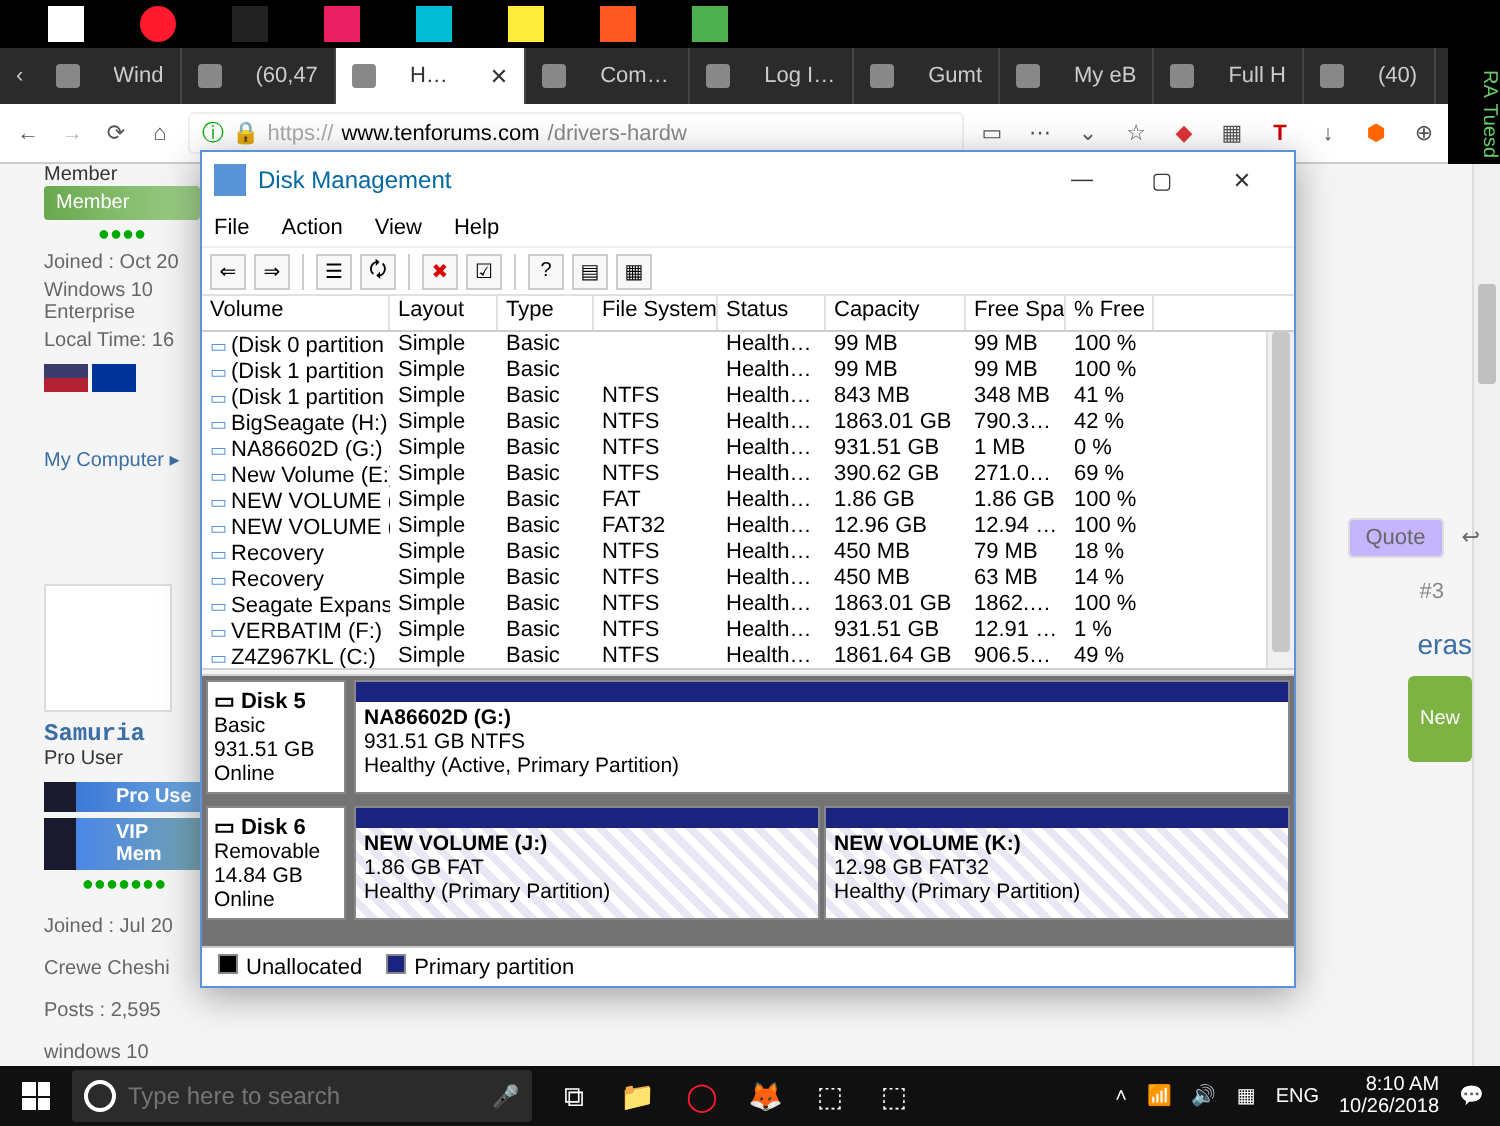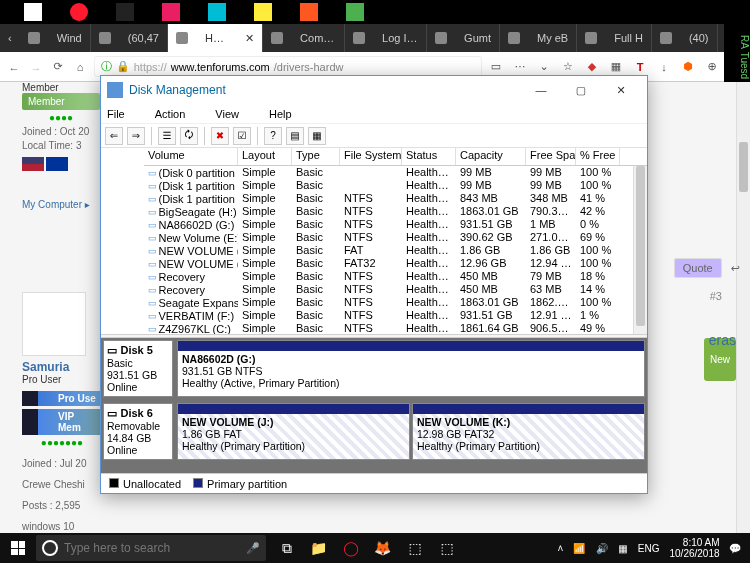--- a/index.html
+++ b/index.html
@@ -30,48 +30,48 @@
 .sidebar-l .memb { background: linear-gradient(90deg,#6aa84f,#9fd08a); color: #fff; padding: 3px 6px; border-radius: 2px; font-size: 10px; }
 .sidebar-l .line { margin-top: 3px; color: #666; }
 .sidebar-l .flags { margin-top: 6px; display: flex; gap: 2px; }
 .sidebar-l .flag { width: 22px; height: 14px; }
 .sidebar-l .flag.us { background: linear-gradient(0deg,#b22234 50%,#3c3b6e 50%); }
 .sidebar-l .flag.eu { background: #003399; }
 .sidebar-l .mycomp { margin-top: 28px; color: #3b6ea5; cursor: pointer; }
 
 .avatar-block { position: absolute; left: 22px; top: 210px; width: 80px; font-size: 10px; color: #333; }
 .avatar-block .pic { width: 64px; height: 64px; background: #fff; border: 1px solid #ddd; }
-.avatar-block .nm { color: #3b6ea5; font-size: 12px; font-weight: bold; margin-top: 4px; }
+.avatar-block .nm { color: #3b6ea5; font-size: 12px; font-weight: bold; margin-top: 4px; font-family: Liberation Mono, monospace; }
 .badge-pro { background: linear-gradient(90deg,#3c78d8,#6fa8dc); color: #fff; padding: 2px 6px; margin-top: 6px; font-weight: bold; border-left:16px solid #1a1a2e;}
 .badge-vip { background: linear-gradient(90deg,#4a86e8,#76a5af); color: #fff; padding: 2px 6px; margin-top: 3px; font-weight: bold; border-left:16px solid #1a1a2e;}
 .badge-pro,.badge-vip{position:relative;padding-left:20px;}
 .avatar-block .info { margin-top: 10px; color: #666; }
 
 .rhs { position: absolute; right: 10px; top: 180px; font-size: 11px; color: #666; }
 .quotebtn { border: 1px solid #ddd; background: #c4b5fd; padding: 3px 8px; border-radius: 3px; cursor: pointer; }
 .new-pill { position: absolute; right: 14px; top: 228px; background: #7cb342; color: #fff; padding: 16px 6px; border-radius: 3px; font-size: 10px; margin-top: 28px; }
-.eras { position: absolute; right: 14px; top: 250px; color: #3b6ea5; font-size: 14px; cursor:pointer; }
+.eras { position: absolute; right: 14px; top: 232px; color: #3b6ea5; font-size: 14px; cursor:pointer; }
 .sbv { position:absolute; right:0; top:0; bottom:0; width:14px; background:#f0f0f0; border-left:1px solid #ddd;}
 .sbv::after{content:"";position:absolute;left:2px;right:2px;top:60px;height:50px;background:#c0c0c0;border-radius:2px;}
 
 
 .dm { position: absolute; left: 100px; top: 75px; width: 548px; height: 419px; background: #fff; border: 1px solid #5a94d8; box-shadow: 0 4px 18px rgba(0,0,0,0.35); display: flex; flex-direction: column; }
 .dm-title { height: 28px; display: flex; align-items: center; padding: 0 6px; background: #fff; }
 .dm-title .ic { width: 16px; height: 16px; background: #5a94d8; margin-right: 6px; }
 .dm-title .t { flex: 1; font-size: 12px; color: #0369a1; }
 .dm-title .wbtn { width: 40px; height: 24px; display: flex; align-items: center; justify-content: center; color: #333; cursor: pointer; }
 
-.dm-menu { height: 20px; display: flex; gap: 30px; padding: 0 6px; font-size: 11px; color: #000; border-bottom: 1px solid #f0f0f0; align-items: center; }
+.dm-menu { height: 20px; display: flex; gap: 16px; padding: 0 6px; font-size: 11px; color: #000; border-bottom: 1px solid #f0f0f0; align-items: center; }
 .dm-menu span { cursor: pointer; }
 
 .dm-tool { height: 24px; display: flex; align-items: center; gap: 4px; padding: 0 4px; border-bottom: 1px solid #e0e0e0; }
 .dm-tool .tb { width: 18px; height: 18px; border: 1px solid #ccc; background: #f8f8f8; cursor: pointer; display:flex;align-items:center;justify-content:center;font-size:10px;}
 .dm-tool .sep { width: 1px; height: 18px; background: #ccc; margin: 0 2px; }
 
-.dm-grid { flex: 0 0 auto; padding-left: 43px; }
+.dm-grid { flex: 0 0 auto; }
 .dm-hdr { display: grid; grid-template-columns: 94px 54px 48px 62px 54px 70px 50px 44px; background: #fff; border-bottom: 1px solid #ccc; height: 18px; font-size: 11px; }
 .dm-hdr div { padding: 1px 4px; border-right: 1px solid #e0e0e0; color: #000; cursor: pointer; overflow: hidden; white-space: nowrap; }
 .dm-rows { height: 168px; overflow: hidden; position: relative; }
 .dm-row { display: grid; grid-template-columns: 94px 54px 48px 62px 54px 70px 50px 44px; font-size: 11px; height: 13px; }
 .dm-row div { padding: 0 4px; overflow: hidden; white-space: nowrap; text-overflow: ellipsis; }
 .dm-row .vn { display: flex; align-items: center; gap: 2px; }
 .dm-row .vn::before { content: "▭"; font-size: 9px; color: #5a94d8; }
 
 .dm-rows .sb { position: absolute; right: 0; top: 0; bottom: 0; width: 14px; background: #f0f0f0; border-left: 1px solid #ddd; }
 .dm-rows .sb::after { content: ""; position: absolute; left: 2px; right: 2px; top: 0; height: 95%; background: #c8c8c8; border-radius: 2px; }
@@ -198,21 +198,22 @@
   </div>
 </div>
 
 <div class="pagebg">
   <div class="sbv"></div>
   <div class="sidebar-l">
     <div>Member</div>
     <div class="memb">Member</div>
     <div style="text-align:center;color:#0a0;margin-top:2px">●●●●</div>
     <div class="line">Joined : Oct 20</div>
-    <div class="line">Local Time: 3</div>
+    <div class="line">Windows 10 Enterprise</div>
+    <div class="line">Local Time: 16</div>
     <div class="flags">
         <span class="flag us"></span>
         <span class="flag eu"></span>
       </div>
     <div class="mycomp">My Computer ▸</div>
   </div>
 
   <div class="avatar-block">
     <div class="pic"></div>
     <div class="nm">Samuria</div>

